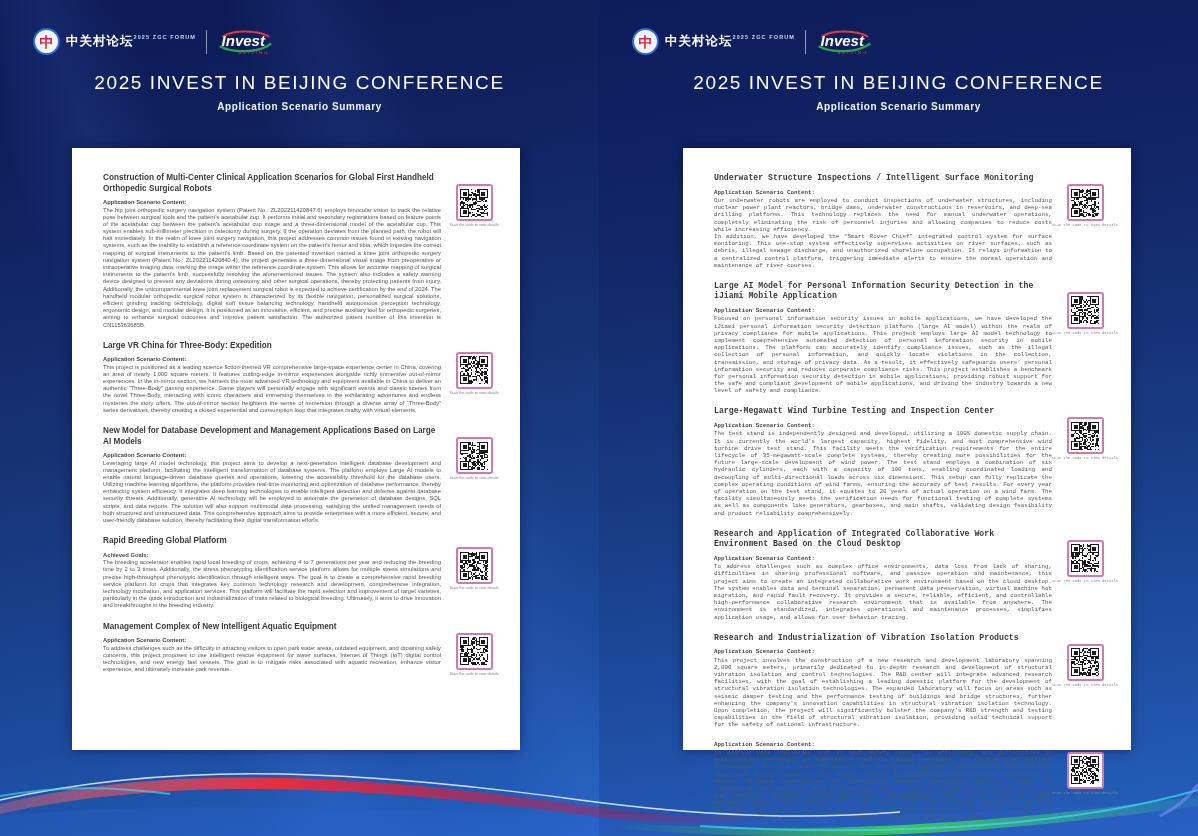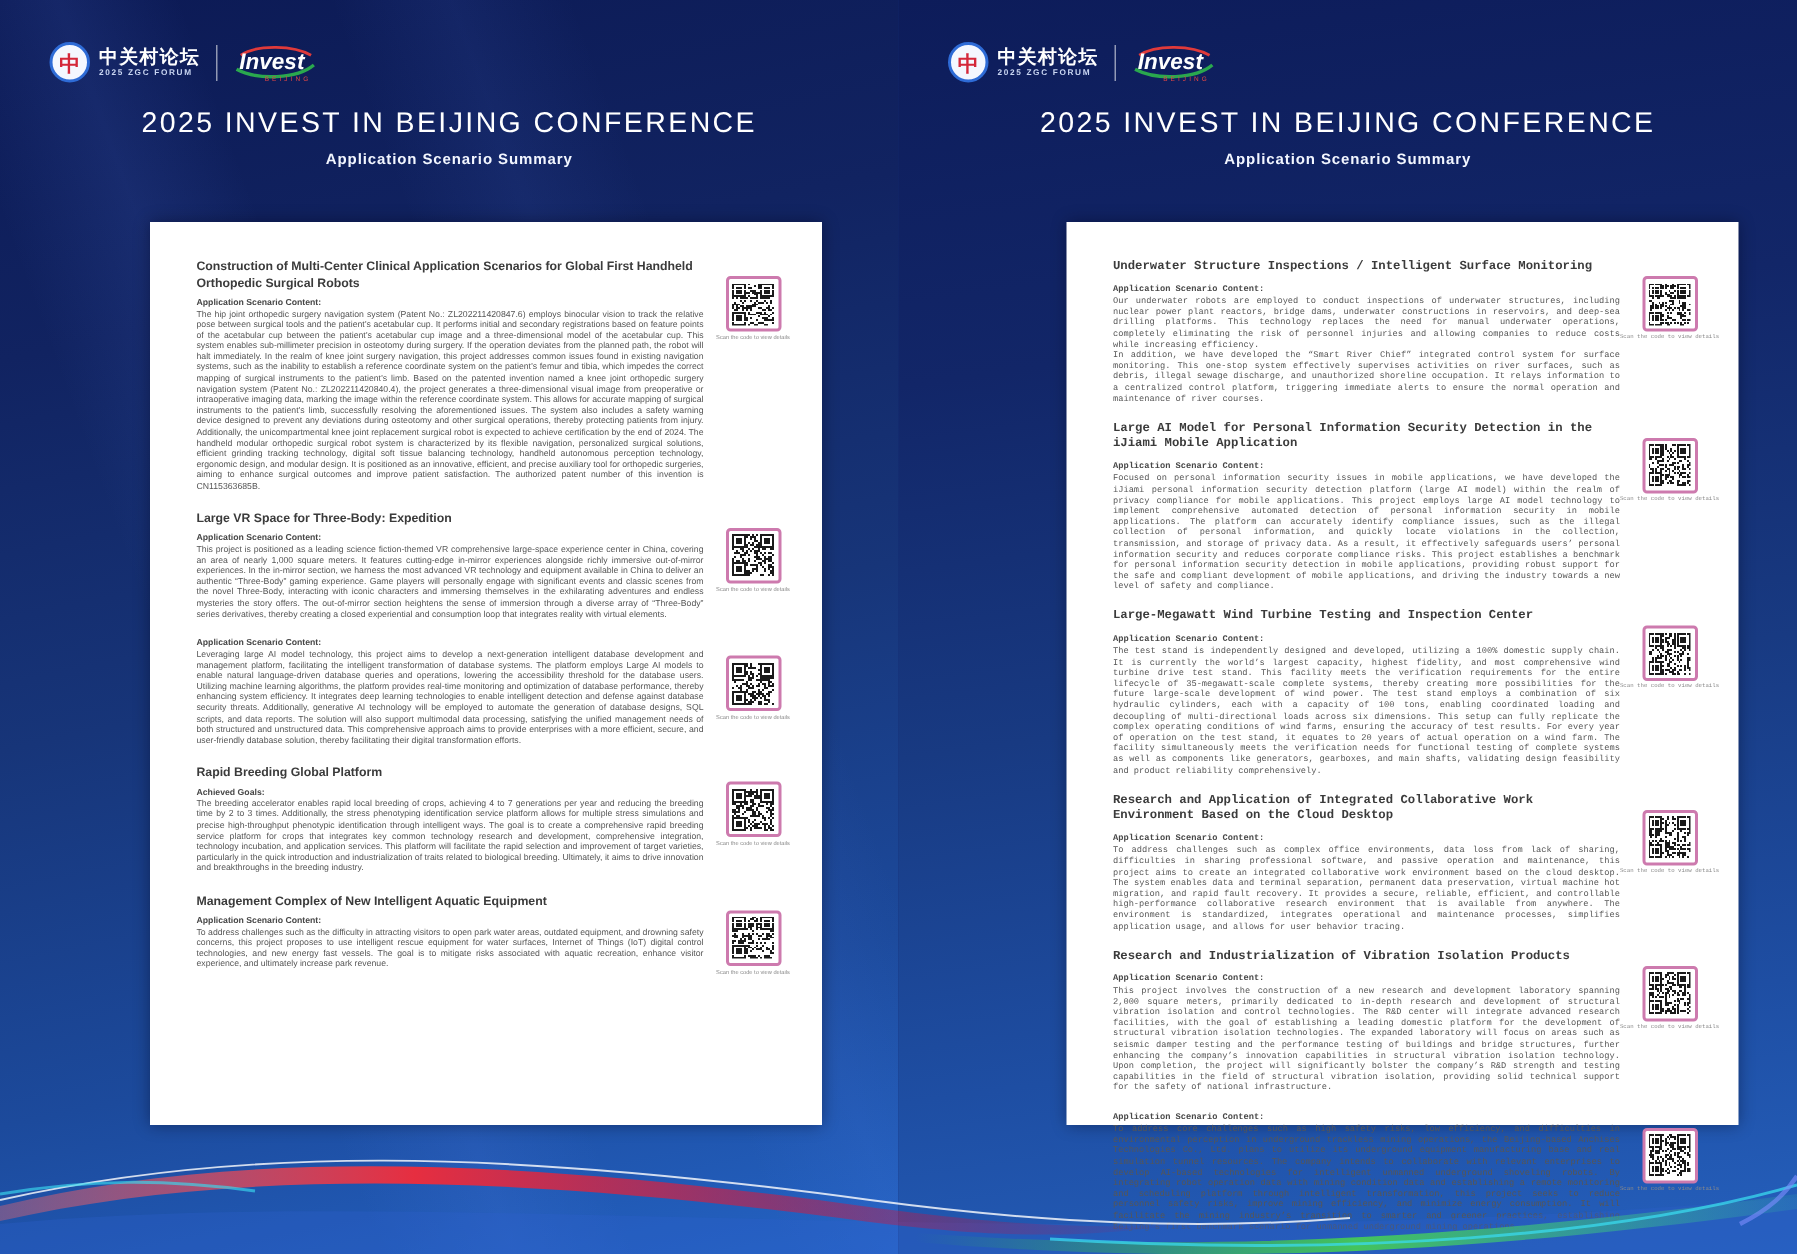--- a/index.html
+++ b/index.html
@@ -22,39 +22,38 @@
     background:linear-gradient(70deg, transparent 28%, rgba(96,140,255,.11) 38%, transparent 47%, transparent 58%, rgba(96,140,255,.08) 67%, transparent 76%);
   }
 
   .logo-row { position:absolute; top:27px; left:33px; display:flex; align-items:center; z-index:3; }
   .badge {
     width:27px; height:27px; border-radius:50%; background:#f4f7ff;
     border:2px solid #2e6bd6; display:flex; align-items:center; justify-content:center;
     flex:0 0 27px;
   }
   .badge span { color:#d4273a; font-weight:bold; font-size:14px; line-height:1; }
-  .logo-txt { margin-left:6px; display:flex; flex-direction:column; }
+  .logo-txt { margin-left:6px; display:flex; flex-direction:row; }
   .logo-cn  { color:#fff; font-weight:bold; font-size:12.5px; line-height:1.15; letter-spacing:1px; }
   .logo-sub { color:#c9d6f2; font-weight:bold; font-size:5.5px; letter-spacing:1.1px; }
   .logo-divider { width:1px; height:24px; background:rgba(255,255,255,.55); margin:0 8px 0 10px; }
 
   .conf-title {
     position:absolute; top:72px; left:0; width:100%; text-align:center;
     color:#fff; font-weight:normal; font-size:19px; letter-spacing:1.6px; z-index:3;
   }
   .conf-subtitle {
     position:absolute; top:101px; left:0; width:100%; text-align:center;
     color:#f2f6ff; font-weight:bold; font-size:10px; letter-spacing:.6px; z-index:3;
   }
 
   .panel {
     position:absolute; top:148px; left:72px; width:448px; height:602px;
     background:#fff; z-index:2; box-shadow:0 0 10px rgba(0,0,20,.4);
     padding:25px 20px 0 31px;
-    margin-left:28px;
   }
   .half.right .panel { left:84px;font-family:Liberation Mono, monospace; }
 
   .section { display:flex; margin-bottom:12px; }
   .sec-text { flex:1 1 auto; min-width:0; }
   .sec-heading {
     margin:0 0 5px 0; font-size:8.2px; line-height:1.28;
     font-weight:bold; color:#3b3b3b;
   }
   .sec-label { margin:0 0 1.5px 0; font-size:5.8px; font-weight:bold; color:#474747; }
@@ -340,21 +339,21 @@
                   <rect x="76.19" y="95.24" width="4.76" height="4.76"></rect>
                   <rect x="80.95" y="95.24" width="4.76" height="4.76"></rect>
                 </svg>
               </div>
       <div class="qr-caption">Scan the code to view details</div>
     </div>
   </div>
 
   <div class="section">
     <div class="sec-text">
-      <h3 class="sec-heading">Large VR Space for Three-Body: Expedition</h3>
+      <h3 class="sec-heading">Large VR China for Three-Body: Expedition</h3>
       <p class="sec-label">Application Scenario Content:</p>
       <div class="sec-body">
                 <p>This project is positioned as a leading science fiction-themed VR comprehensive large-space experience center in China, covering an area of nearly 1,000 square meters. It features cutting-edge in-mirror experiences alongside richly immersive out-of-mirror experiences. In the in-mirror section, we harness the most advanced VR technology and equipment available in China to deliver an authentic “Three-Body” gaming experience. Game players will personally engage with significant events and classic scenes from the novel Three-Body, interacting with iconic characters and immersing themselves in the exhilarating adventures and endless mysteries the story offers. The out-of-mirror section heightens the sense of immersion through a diverse array of “Three-Body” series derivatives, thereby creating a closed experiential and consumption loop that integrates reality with virtual elements.</p>
               </div>
     </div>
     <div class="qr-col">
       <div class="qr-box">
                 <svg viewBox="0 0 100 100" shape-rendering="crispEdges" fill="#1a1a1a">
                   <rect x="0.00" y="0.00" width="4.76" height="4.76"></rect>
                   <rect x="4.76" y="0.00" width="4.76" height="4.76"></rect>
@@ -586,20 +585,21 @@
                   <rect x="85.71" y="95.24" width="4.76" height="4.76"></rect>
                   <rect x="95.24" y="95.24" width="4.76" height="4.76"></rect>
                 </svg>
               </div>
       <div class="qr-caption">Scan the code to view details</div>
     </div>
   </div>
 
   <div class="section">
     <div class="sec-text">
+      <h3 class="sec-heading">New Model for Database Development and Management Applications Based on Large AI Models</h3>
       <p class="sec-label">Application Scenario Content:</p>
       <div class="sec-body">
                 <p>Leveraging large AI model technology, this project aims to develop a next-generation intelligent database development and management platform, facilitating the intelligent transformation of database systems. The platform employs Large AI models to enable natural language-driven database queries and operations, lowering the accessibility threshold for the database users. Utilizing machine learning algorithms, the platform provides real-time monitoring and optimization of database performance, thereby enhancing system efficiency. It integrates deep learning technologies to enable intelligent detection and defense against database security threats. Additionally, generative AI technology will be employed to automate the generation of database designs, SQL scripts, and data reports. The solution will also support multimodal data processing, satisfying the unified management needs of both structured and unstructured data. This comprehensive approach aims to provide enterprises with a more efficient, secure, and user-friendly database solution, thereby facilitating their digital transformation efforts.</p>
               </div>
     </div>
     <div class="qr-col">
       <div class="qr-box">
                 <svg viewBox="0 0 100 100" shape-rendering="crispEdges" fill="#1a1a1a">
                   <rect x="0.00" y="0.00" width="4.76" height="4.76"></rect>
                   <rect x="4.76" y="0.00" width="4.76" height="4.76"></rect>

